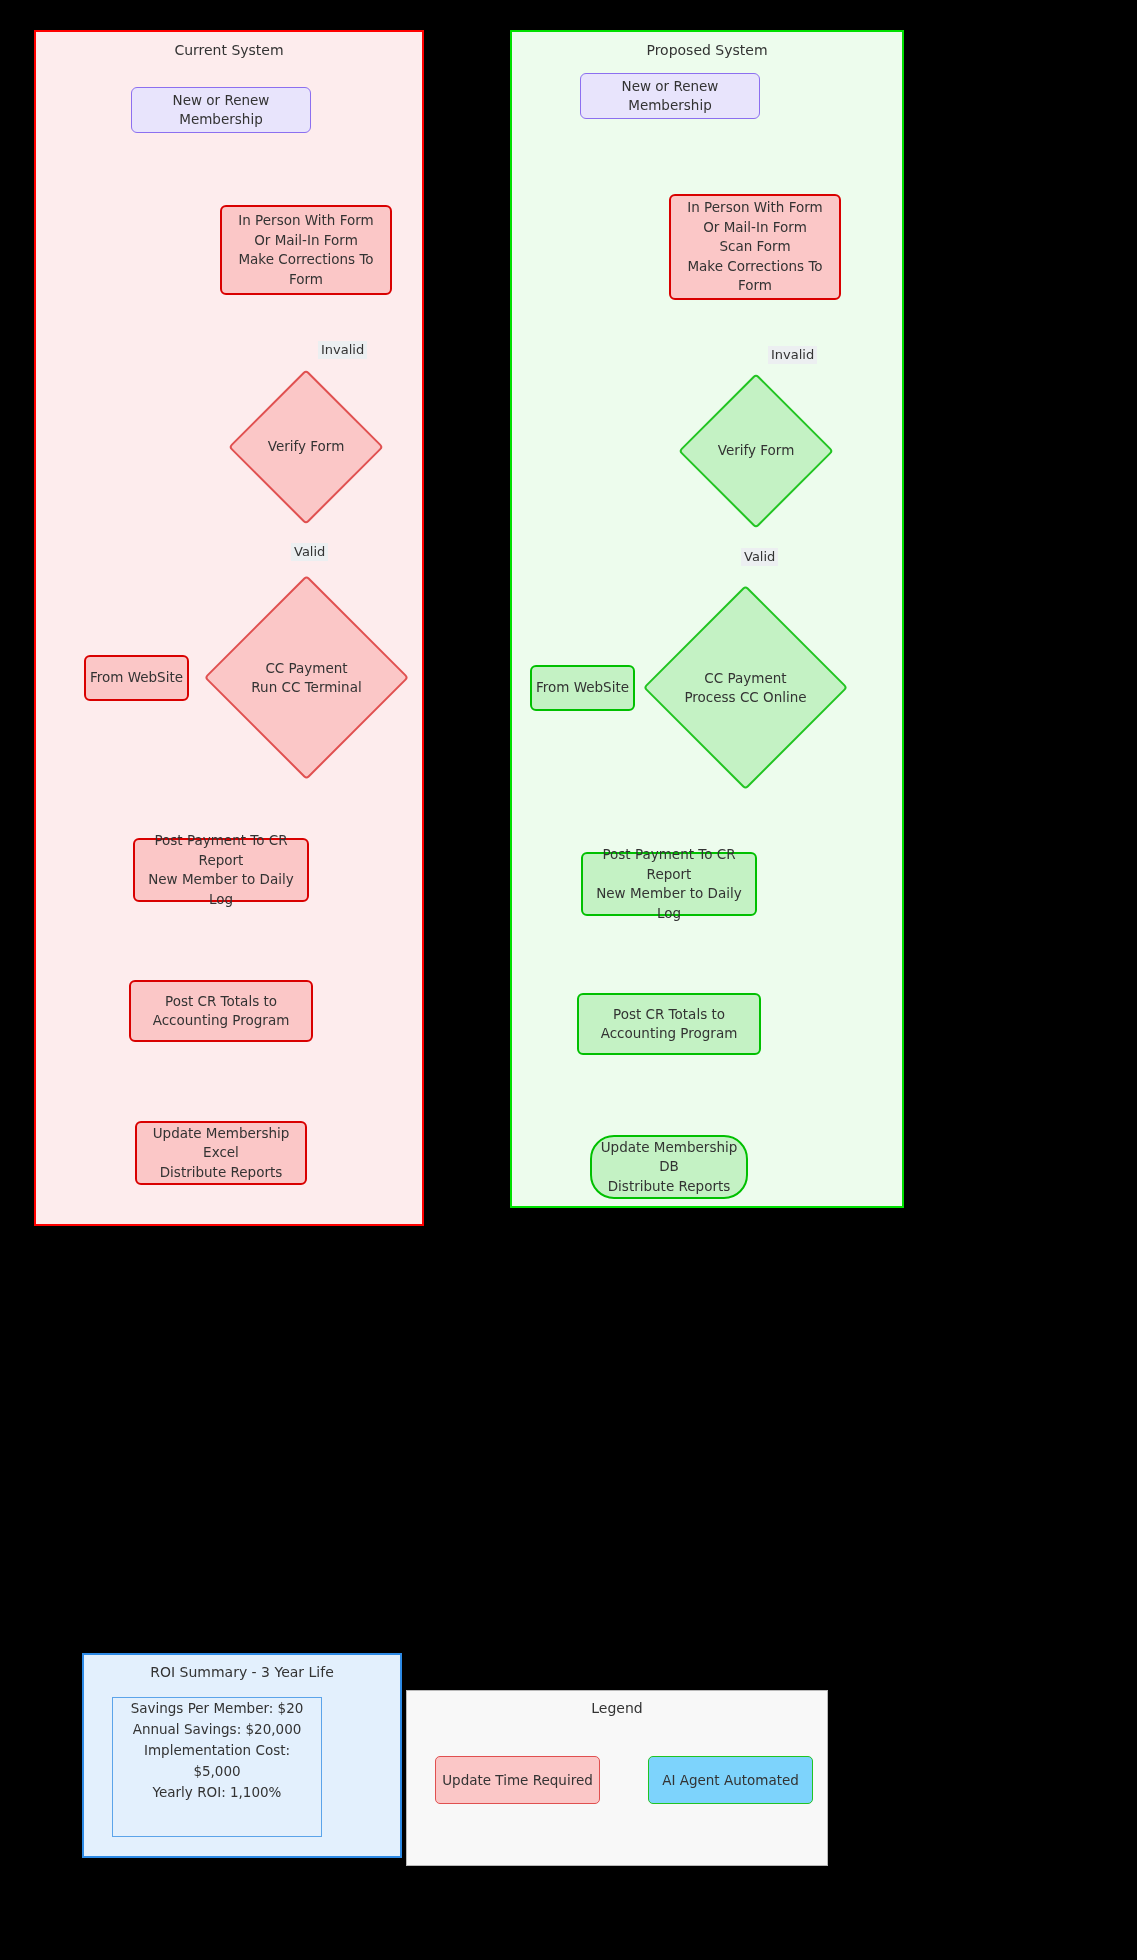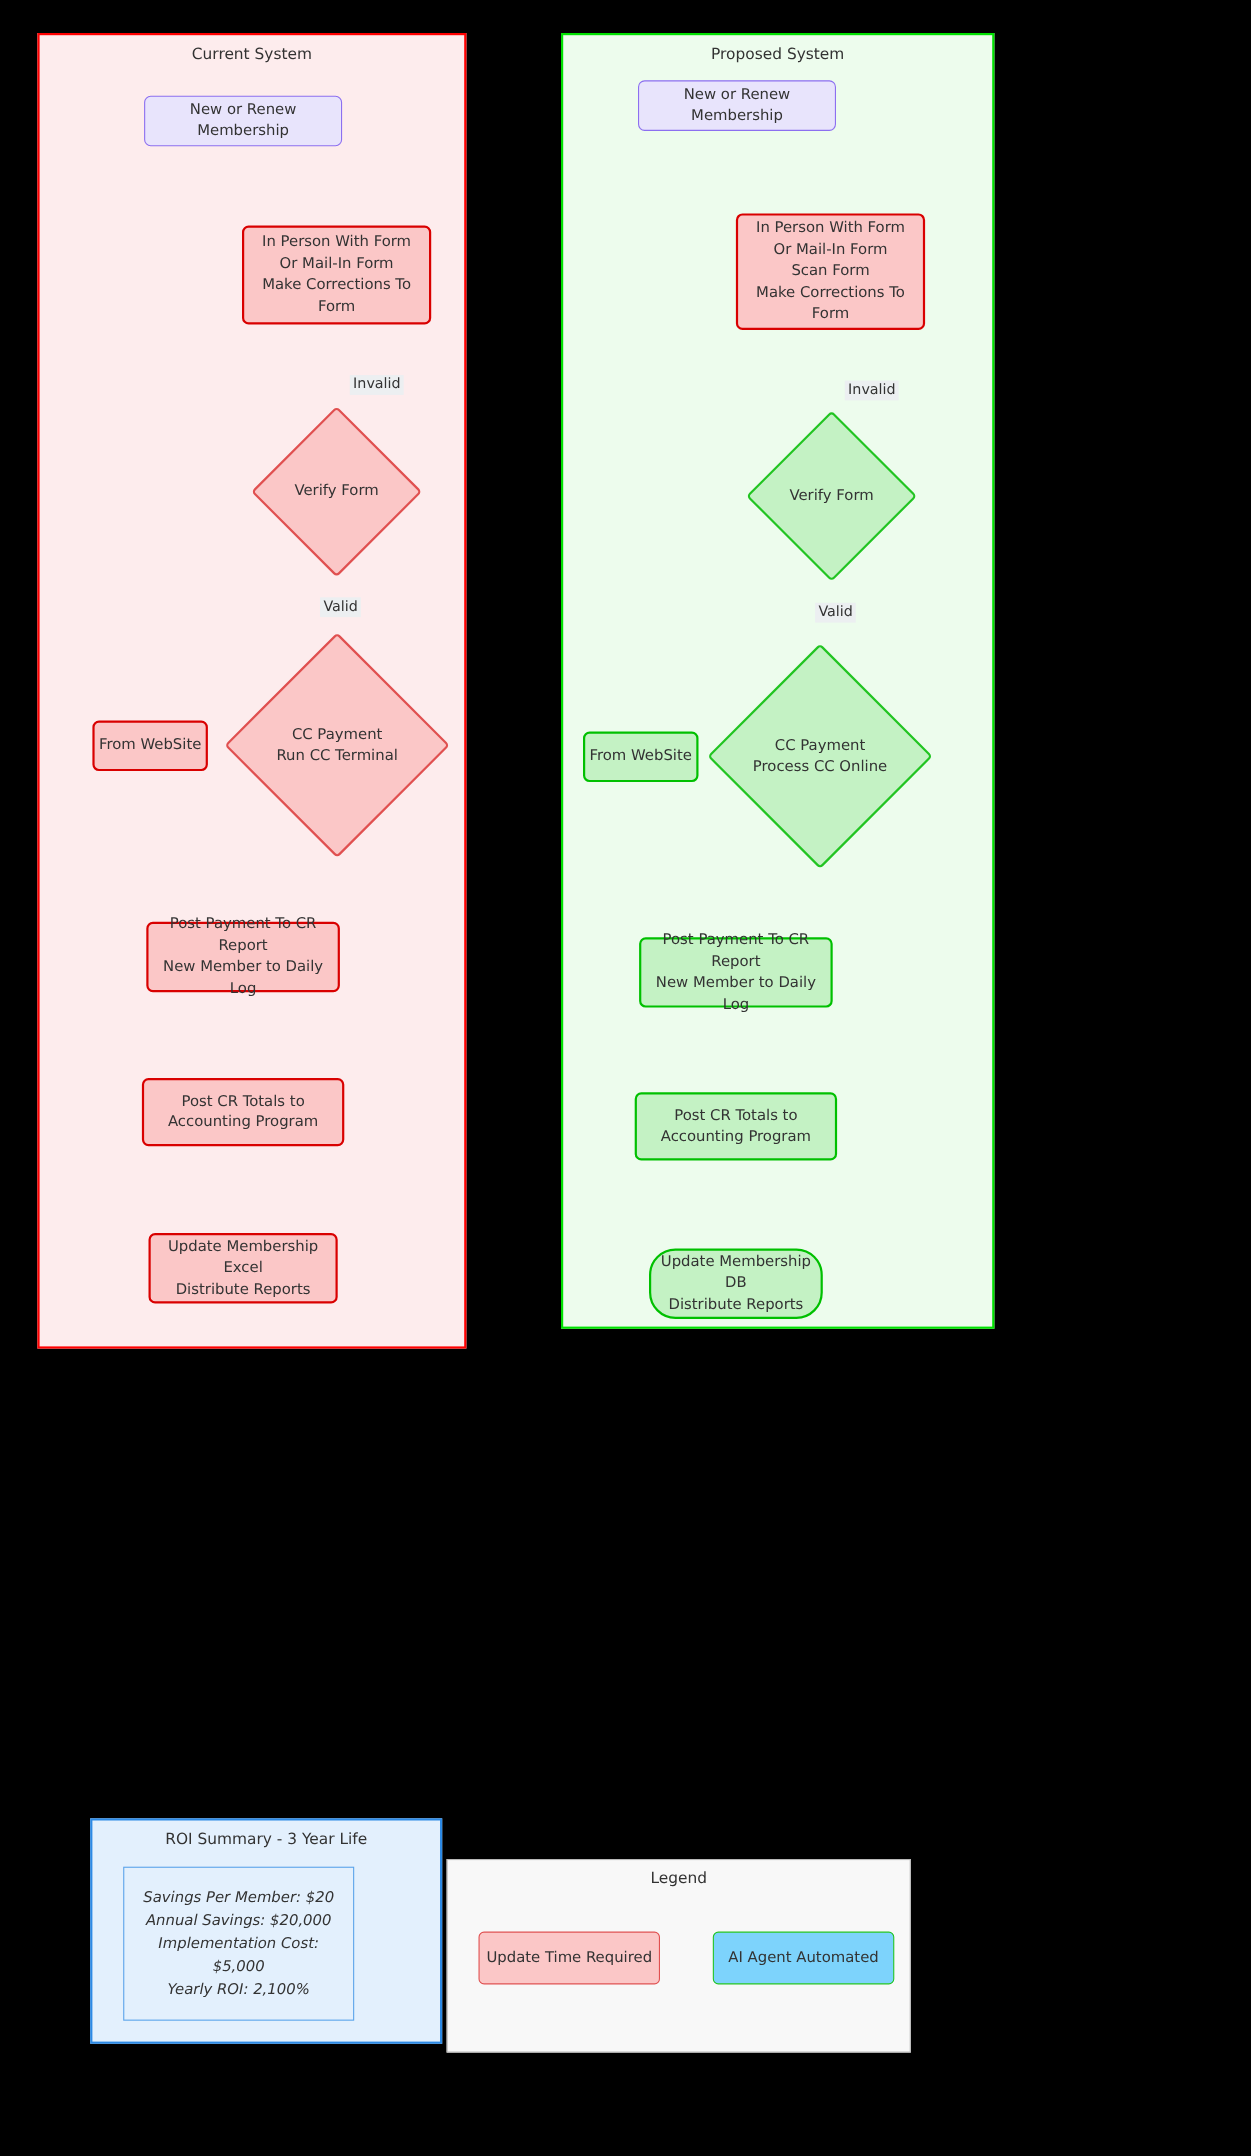--- a/index.html
+++ b/index.html
@@ -65,22 +65,22 @@
     position:absolute;left:82px;top:1653px;width:320px;height:205px;
     box-sizing:border-box;background:#e3f0fd;border:2px solid #2d8ae5;
   }
   #roi-title{
     position:absolute;top:9px;left:0;width:100%;text-align:center;
     font-size:14px;color:#333;
   }
   #roi-inner{
     position:absolute;left:28px;top:42px;width:210px;height:140px;
     box-sizing:border-box;background:#e3f0fd;border:1.3px solid #5ba4ea;
-    display:flex;align-items:center;justify-content:center;
-    text-align:center;font-size:13.5px;line-height:21px;color:#333;font-style:italic;
+    display:flex;align-items:flex-start;justify-content:center;
+    text-align:center;font-size:13.5px;line-height:21px;color:#333;
   }
 
   
   #legend-box{
     position:absolute;left:406px;top:1690px;width:422px;height:176px;
     box-sizing:border-box;background:#f8f8f8;border:1.3px solid #b9b9b9;
   }
   #legend-title{
     position:absolute;top:9px;left:0;width:100%;text-align:center;
     font-size:14px;color:#333;
@@ -250,21 +250,21 @@
   </div>
 
   <div id="roi-box">
     <div id="roi-title">ROI Summary - 3 Year Life</div>
     <div id="roi-inner">
       <span>
         <span>Savings Per Member: $20</span><br>
         <span>Annual Savings: $20,000</span><br>
         <span>Implementation Cost:</span><br>
         <span>$5,000</span><br>
-        <span>Yearly ROI: 2,100%</span>
+        <span>Yearly ROI: 1,100%</span>
       </span>
     </div>
   </div>
 
   <div id="legend-box">
     <div id="legend-title">Legend</div>
     <div class="legend-item" id="legend-staff">
       <span>Update Time Required</span>
     </div>
     <div class="legend-item" id="legend-ai">

